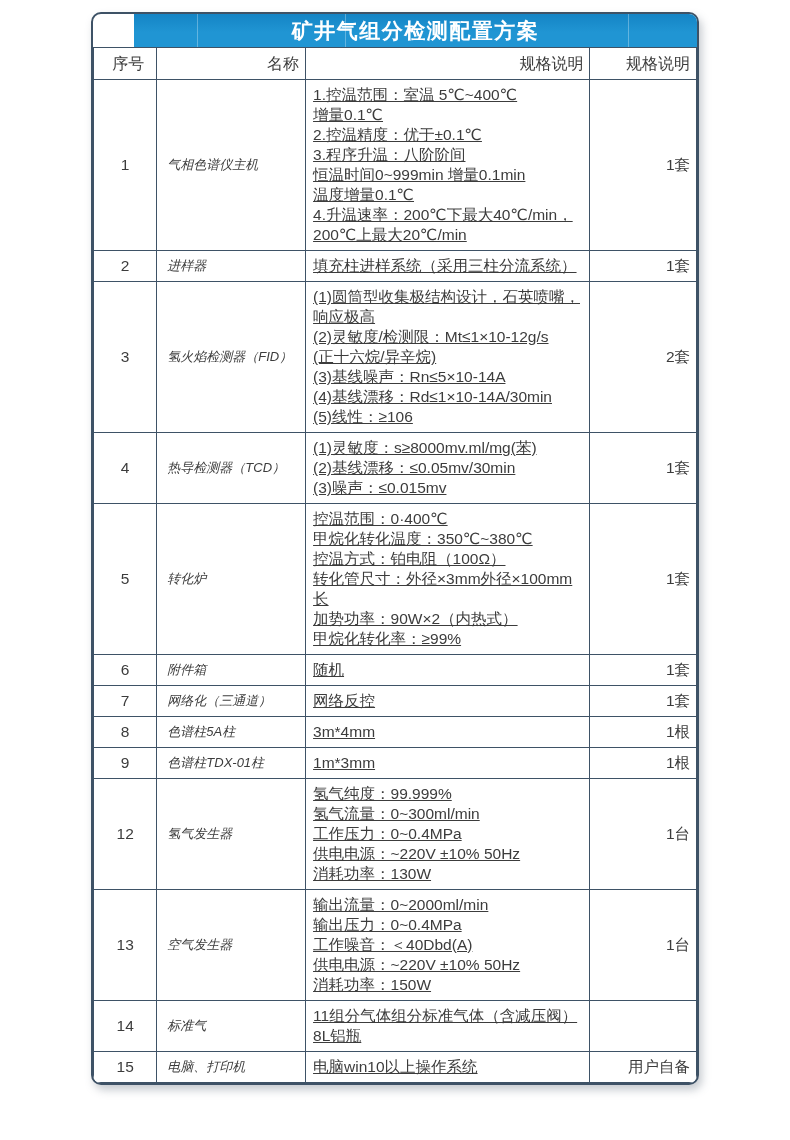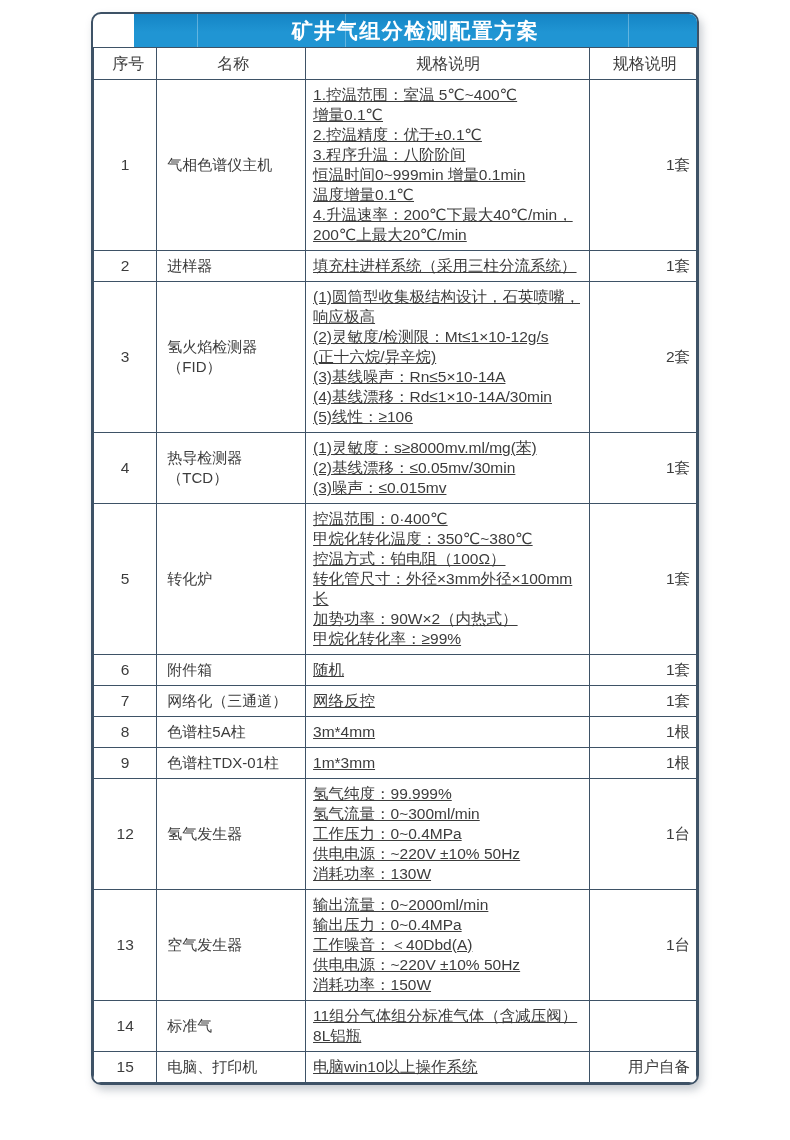--- a/index.html
+++ b/index.html
@@ -37,26 +37,26 @@
   .title-sep.s2{left:211px;}
   .title-sep.s3{left:494px;}
   table{
     border-collapse:collapse;width:100%;table-layout:fixed;background:#fff;
   }
   th,td{
     border:1px solid var(--border);
     font-size:15.5px;line-height:20px;vertical-align:middle;
     padding:5px 6px;color:var(--text);word-wrap:break-word;
   }
-  th{font-weight:normal;text-align:center;font-size:16px;height:21px;padding-left:10px;}
+  th{font-weight:normal;text-align:right;font-size:16px;height:21px;padding-left:10px;}
   th.col0{text-align:center;padding-left:12px;}
   th.col2{padding-left:7px;margin-left:7px;}
   th.col3{padding-left:9px;}
   .c-no{text-align:center;}
-  .c-name{padding-left:10px;font-size:15px;}
+  .c-name{padding-left:10px;font-size:13px;font-style:italic;}
   .c-spec{padding-left:7px;text-decoration:underline;}
   .c-qty{padding-left:9px;text-align:right;}
   .spec-line{min-height:20px;}
 </style>
 </head>
 <body>
 
 <div class="sheet">
   <div class="title-bar">
     <span class="title-sep s1"></span>

